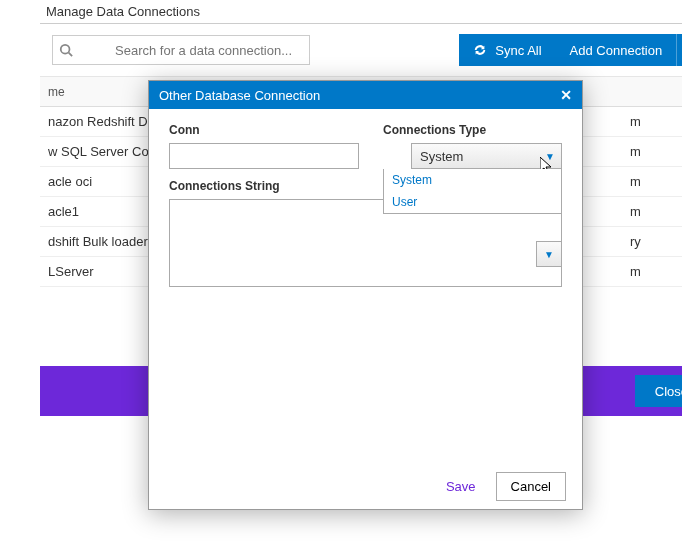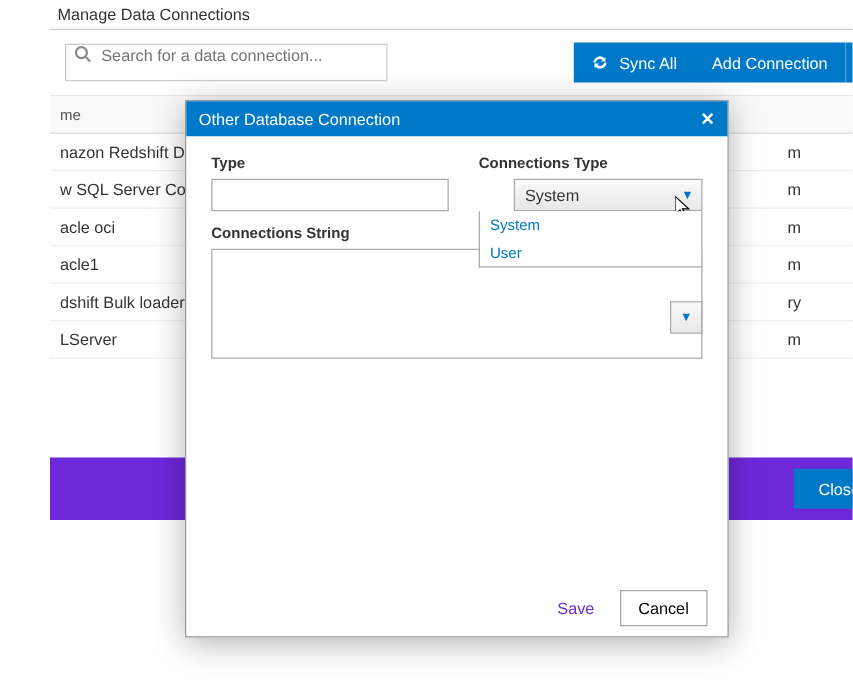--- a/index.html
+++ b/index.html
@@ -7,21 +7,21 @@
 
   .window { width: 682px; height: 416px; position: relative; background: #fff; margin-left: 40px; }
 
   
   .titlebar { display: flex; align-items: center; justify-content: space-between; height: 24px; padding: 0 6px; border-bottom: 1px solid #ccc; }
   .titlebar .title { color: #333; font-size: 13px; }
   .titlebar .close { font-weight: bold; font-size: 14px; cursor: pointer; padding: 0 4px; }
 
   
   .toolbar { display: flex; align-items: center; justify-content: space-between; padding: 10px 12px; border-bottom: 1px solid #e6e6e6; }
-  .searchbox { display: flex; align-items: flex-start; border: 1px solid #ccc; background: #fff; width: 258px; height: 30px; padding: 0 6px; }
+  .searchbox { display: flex; align-items: center; border: 1px solid #ccc; background: #fff; width: 258px; height: 30px; padding: 0 6px; gap: 34px; }
   .searchbox .icon { color: #888; margin-right: 6px; display:flex; align-items:center; }
   .searchbox input { border: none; outline: none; font-size: 13px; width: 100%; color: #555; background: transparent; }
   .btn-primary { background: var(--accent); color: #fff; border: none; height: 32px; display: inline-flex; align-items: center; padding: 0 14px; font-size: 13px; cursor: pointer; }
   .btn-primary .icon { margin-right: 8px; display:flex; align-items:center; }
   .btn-group { display: inline-flex; }
   .btn-group .btn-primary + .btn-primary { border-left: 1px solid rgba(255,255,255,0.3); padding: 0 10px; }
   .toolbar-right { display: flex; }
 
   
   .header-row { display: flex; align-items: center; border-bottom: 1px solid #ddd; height: 30px; background: #f9f9f9; }
@@ -147,21 +147,21 @@
   </div>
 
   <div class="modal">
     <div class="modal-header">
       <span>Other Database Connection</span>
       <span class="mclose">✕</span>
     </div>
     <div class="modal-body">
       <div class="form-row">
         <div class="form-col">
-          <span class="label">Type</span>
+          <span class="label">Conn</span>
           <input class="text-input" type="text" value="" style="">
         </div>
         <div class="form-col">
           <span class="label">Connections Type</span>
           <div class="select-wrap">
             <div class="select">
               <span>System</span>
               <span class="tri">▼</span>
             </div>
             <div class="dropdown">

